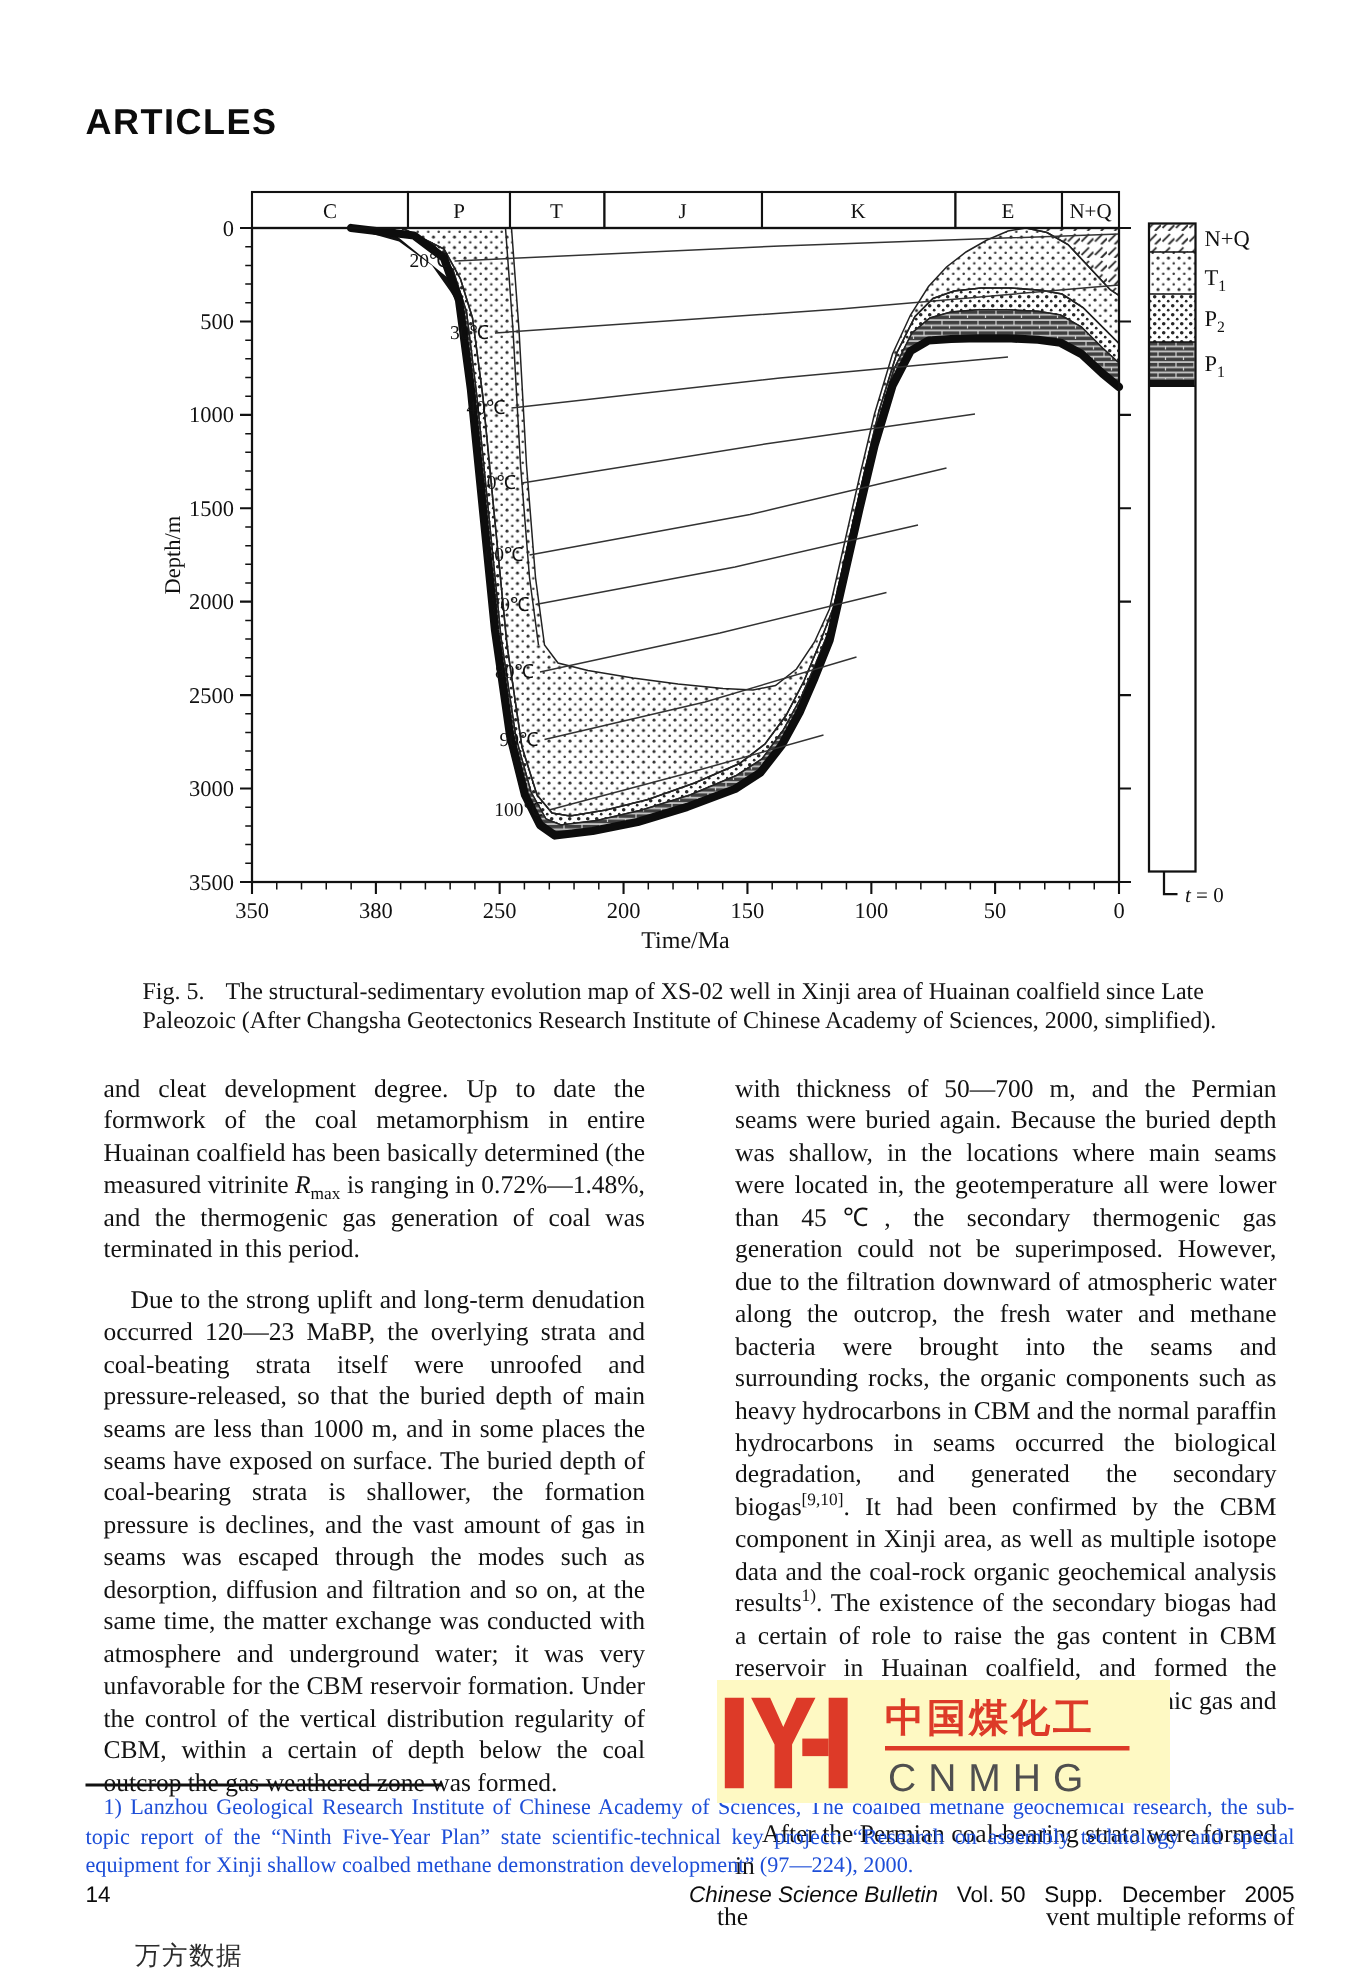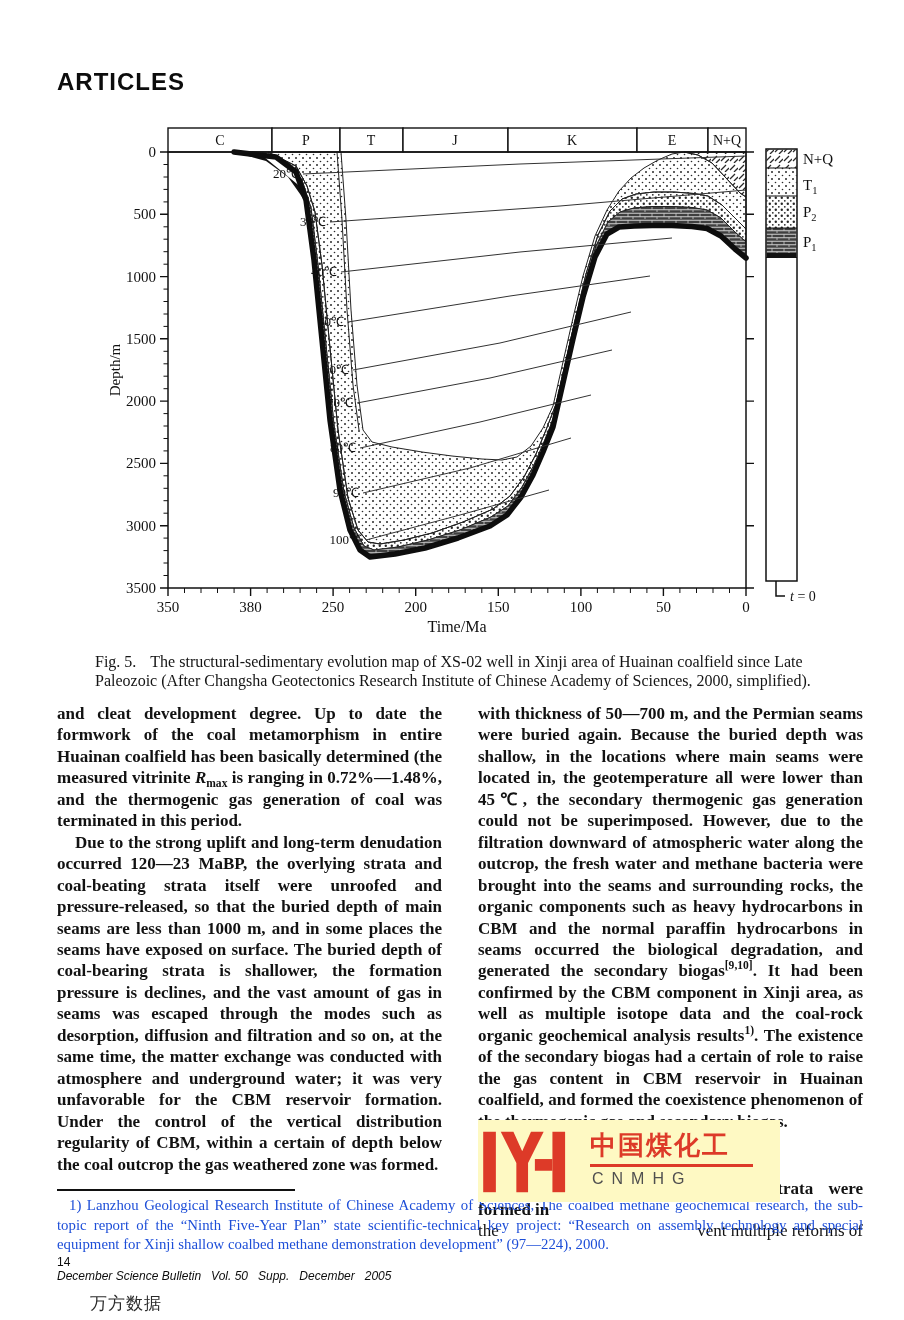--- a/index.html
+++ b/index.html
@@ -5,39 +5,39 @@
   html,body{margin:0;padding:0;background:#888;}
   *{box-sizing:border-box;}
   .page{position:relative;width:904px;height:1320px;background:#ffffff;margin:0 auto;overflow:hidden;
         font-family:"Liberation Serif",serif;color:#111;}
   .abs{position:absolute;}
   .artitle{font-family:"Liberation Sans",sans-serif;font-weight:bold;font-size:24px;letter-spacing:1px;color:#0c0c0c;}
   .caption{font-size:16px;line-height:18.5px;color:#141414;}
   .caption .lbl{margin-right:14px;}
   .cols{display:flex;gap:36px;width:806px;}
   .col{width:385px;font-size:17px;line-height:21.45px;text-align:justify;color:#121212;}
-  .col p{margin:0;font-weight:bold;}
+  .col p{margin:12px;}
   .ind{text-indent:18px;}
   .noind{text-indent:0;}
   sup{font-size:68%;line-height:0;}
   sub{font-size:68%;line-height:0;}
   .subhead{margin:13px 0 11px 0;text-align:left;}
   .subhead .hgap{margin-left:16px;}
   .splitline{display:flex;justify-content:space-between;}
   .fnrule{background:#111;height:1.5px;}
   .footnote{font-size:14.8px;line-height:19.5px;text-align:justify;color:#1d4ed8;text-indent:12px;}
-  .footer{display:flex;justify-content:space-between;width:806px;font-family:"Liberation Sans",sans-serif;font-size:12px;color:#0c0c0c;flex-direction:column;}
+  .footer{display:flex;justify-content:space-between;width:806px;font-family:"Liberation Sans",sans-serif;font-size:15px;color:#0c0c0c;}
   .footer .jn{font-style:italic;}
-  .pre{white-space:pre-wrap;font-style:italic;}
+  .pre{white-space:pre-wrap;}
   .wanfang{font-family:"Liberation Sans",sans-serif;font-size:17px;color:#2b2b2b;letter-spacing:1px;}
   .wm{background:#fef9c3;z-index:6;}
   .wm-cn{position:absolute;left:112px;top:8px;font-family:"Liberation Sans",sans-serif;font-weight:bold;
          font-size:26px;letter-spacing:2px;color:#dd3a28;}
   .wm-line{position:absolute;left:112px;top:44px;width:163px;height:3px;background:#dd3a28;}
-  .wm-en{position:absolute;left:114px;top:50px;font-family:"Liberation Sans",sans-serif;font-size:16px;
+  .wm-en{position:absolute;left:114px;top:50px;font-family:"Liberation Sans",sans-serif;font-size:26px;
          letter-spacing:8px;color:#4f4f4f;text-align:right;}
   svg text{fill:#111;}
 </style>
 </head>
 <body>
 
 <div class="page">
 
   <div class="abs artitle" style="left:57px;top:68px;">ARTICLES</div>
 
@@ -194,17 +194,17 @@
     <div class="wm-cn">中国煤化工</div>
     <div class="wm-line"></div>
     <div class="wm-en">CNMHG</div>
   </div>
 
   <div class="abs fnrule" style="left:57px;top:1189px;width:238px;"></div>
   <div class="abs footnote" style="left:57px;top:1196px;width:806px;">1) Lanzhou Geological Research Institute of Chinese Academy of Sciences, The coalbed methane geochemical research, the sub-topic report of the “Ninth Five-Year Plan” state scientific-technical key project: “Research on assembly technology and special equipment for Xinji shallow coalbed methane demonstration development” (97—224), 2000.</div>
 
   <div class="abs footer" style="left:57px;top:1255px;">
     <span>14</span>
-    <span><span class="jn">December Science Bulletin</span><span class="pre">   </span><span class="pre">Vol. 50   Supp.   December   2005</span></span>
+    <span><span class="jn">Chinese Science Bulletin</span><span class="pre">   </span><span class="pre">Vol. 50   Supp.   December   2005</span></span>
   </div>
   <div class="abs wanfang" style="left:90px;top:1272px;margin-top:20px;">万方数据</div>
 
 </div>
 
 </body></html>

